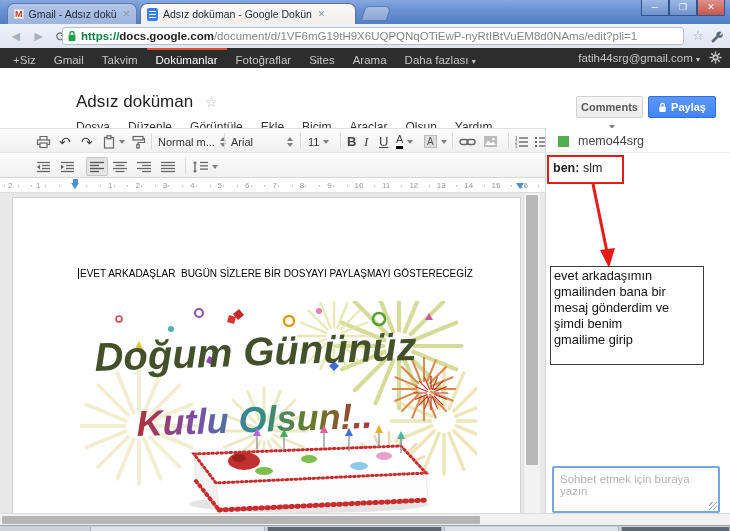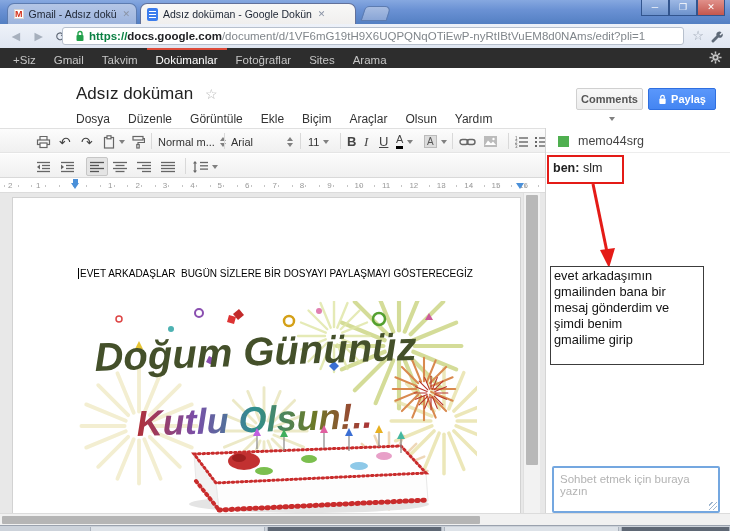--- a/index.html
+++ b/index.html
@@ -15,35 +15,35 @@
 .docs-ic{display:inline-block;width:11px;height:13px;background:#3b7ced;border-radius:2px;margin-right:5px;position:relative}
 .docs-ic:before{content:"";position:absolute;left:2px;top:3px;width:7px;height:1.5px;background:#fff;box-shadow:0 3px 0 #fff,0 6px 0 #fff}
 #newtab{position:absolute;left:363px;top:6px;width:26px;height:15px;background:linear-gradient(180deg,#a8bde2,#8aa6d6);border:1px solid #5d7cb0;border-radius:4px 6px 0 0;transform:skewX(-18deg)}
 .winbtns{position:absolute;right:5px;top:0;display:flex}
 .winbtn{width:28px;height:16px;border:1px solid #32558e;border-top:none;background:linear-gradient(180deg,#9db8e4,#6d92cc);color:#fff;font-size:9px;line-height:15px;text-align:center}
 .winbtn.close{background:linear-gradient(180deg,#e0908a,#c4574e)}
 
 #navbar{position:absolute;left:0;top:24px;width:730px;height:24px;background:linear-gradient(180deg,#eef2f9,#dfe6f1);display:flex;align-items:center}
 .navarrow{color:#a7b0bd;font-size:14px;margin-left:9px;line-height:1}
 #reload{color:#5b6472;font-size:13px;margin-left:10px}
-#omnibox{position:absolute;left:62px;top:3px;width:622px;height:18px;background:#fff;border:1px solid #b7c0cd;border-radius:3px;display:flex;align-items:center;font-size:11.5px;white-space:nowrap;overflow:hidden;padding:0 12px}
+#omnibox{position:absolute;left:62px;top:3px;width:622px;height:18px;background:#fff;border:1px solid #b7c0cd;border-radius:3px;display:flex;align-items:center;font-size:11.5px;white-space:nowrap;overflow:hidden;padding:0 4px}
 #omnibox .scheme{color:#0b8043;font-weight:bold}
 #omnibox .domain{color:#202124;font-weight:bold}
 #omnibox .path{color:#80868b}
 #star{position:absolute;right:26px;top:5px;color:#9aa3b0;font-size:13px;line-height:1}
 #wrench{position:absolute;right:6px;top:6px}
 
 #gbar{position:absolute;left:0;top:48px;width:730px;height:20px;background:#2d2d2d;display:flex;align-items:stretch;font-size:11.5px}
 .gitem{color:#c6c6c6;padding:0 9px;line-height:20px;border-top:2px solid transparent}
 .gitem.first{margin-left:4px}
 .gitem.active{color:#fff;font-weight:normal;border-top:2px solid #dd4b39}
 #gaccount{position:absolute;right:30px;top:0;color:#c6c6c6;line-height:20px;font-size:11.5px}
 #ggear{position:absolute;right:8px;top:3px}
 
-#dheader{position:absolute;left:0;top:72px;width:630px;height:60px;background:#fff}
+#dheader{position:absolute;left:0;top:80px;width:630px;height:60px;background:#fff}
 #doctitle{position:absolute;left:76px;top:12px;font-size:17px;color:#222}
 #titlestar{position:absolute;left:205px;top:14px;color:#b5b5b5;font-size:14px}
 #menubar{position:absolute;left:76px;top:40px;display:flex;gap:18px;font-size:12px;color:#333}
 #commentsbtn{position:absolute;left:576px;top:16px;width:67px;height:22px;background:linear-gradient(180deg,#f8f8f8,#ececec);border:1px solid #d0d0d0;border-radius:2px;font-size:11px;color:#555;font-weight:bold;text-align:center;line-height:20px}
 #sharebtn{position:absolute;left:648px;top:16px;width:68px;height:22px;background:linear-gradient(180deg,#5a97fb,#4485f2);border:1px solid #2f6fe0;border-radius:2px;color:#fff;font-size:11px;font-weight:bold;display:flex;align-items:center;justify-content:center;gap:4px}
 #viewersbar{position:absolute;left:547px;top:44px;width:170px;height:15px;background:#f3f3f3;border:1px solid #e2e2e2;font-size:10.5px;color:#777;line-height:13px;padding-left:4px}
 #viewersbar .tri{display:inline-block;width:0;height:0;border-left:4px solid transparent;border-right:4px solid transparent;border-top:5px solid #777;margin-right:5px;vertical-align:1px}
 
 #tb1{position:absolute;left:0;top:128px;width:545px;height:25px;background:linear-gradient(180deg,#fcfcfc,#f0f0f0);border-top:1px solid #e0e0e0;border-bottom:1px solid #e5e5e5}
 #tb2{position:absolute;left:0;top:154px;width:545px;height:24px;background:linear-gradient(180deg,#fcfcfc,#f0f0f0);border-bottom:1px solid #d9d9d9}
@@ -138,20 +138,22 @@
   </div>
 
   <div id="gbar">
     <span class="gitem first">+Siz</span>
     <span class="gitem">Gmail</span>
     <span class="gitem">Takvim</span>
     <span class="gitem active">Dokümanlar</span>
     <span class="gitem">Fotoğraflar</span>
     <span class="gitem">Sites</span>
     <span class="gitem">Arama</span>
+    <span class="gitem"><span>Daha fazlası</span> <span style="font-size:8px">▾</span></span>
+    <span id="gaccount"><span>fatih44srg@gmail.com</span> <span style="font-size:8px">▾</span></span>
     <span id="ggear">
       <svg width="13" height="13" viewBox="0 0 14 14">
           <g stroke="#c6c6c6" stroke-width="1.6">
             <line x1="7" y1="0.5" x2="7" y2="3"></line>
             <line x1="7" y1="11" x2="7" y2="13.5"></line>
             <line x1="0.5" y1="7" x2="3" y2="7"></line>
             <line x1="11" y1="7" x2="13.5" y2="7"></line>
             <line x1="2.4" y1="2.4" x2="4.2" y2="4.2"></line>
             <line x1="9.8" y1="9.8" x2="11.6" y2="11.6"></line>
             <line x1="11.6" y1="2.4" x2="9.8" y2="4.2"></line>

